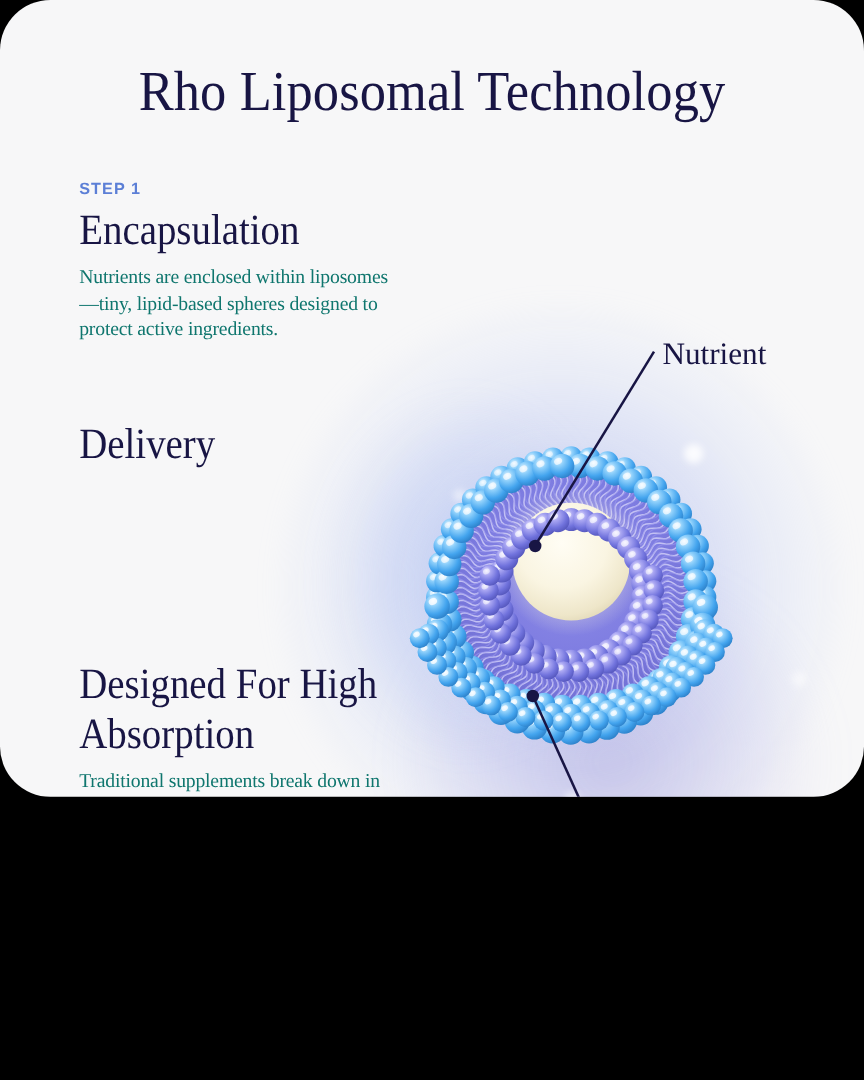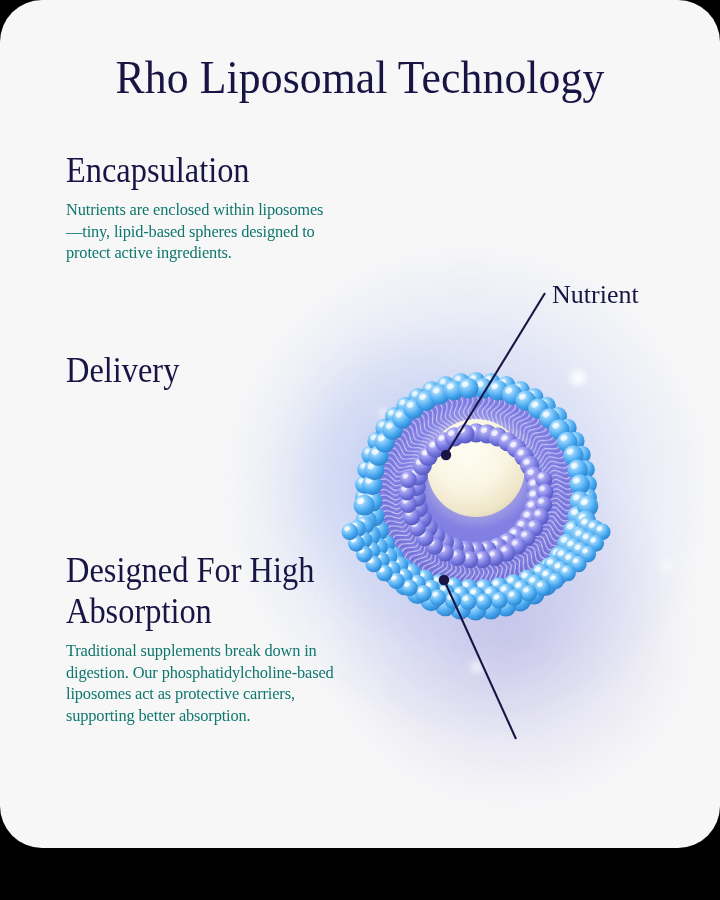--- a/index.html
+++ b/index.html
@@ -2,21 +2,21 @@
 <html><head>
 <meta charset="utf-8">
 <style>
   * { margin:0; padding:0; box-sizing:border-box; }
   html,body{
     width:720px; height:900px; background:#000;
     font-family:"Liberation Sans", sans-serif;
     overflow:hidden;
   }
   #card{
-    position:absolute; left:0; top:0; width:720px; height:848px;
+    position:absolute; left:0; top:0; width:720px; height:664px;
     background:#f7f7f8;
     border-radius:42px;
     overflow:hidden;
   }
   
   .glow{ position:absolute; border-radius:50%; pointer-events:none; }
   .glow-a{
     left:232px; top:255px; width:470px; height:470px;
     background:radial-gradient(circle at 50% 50%,
       rgba(150,165,235,0.55) 0%,
@@ -94,20 +94,21 @@
   <div class="spark" style="left:570px;top:370px;width:16px;height:16px;"></div>
   <div class="spark" style="left:378px;top:408px;width:10px;height:10px;opacity:.7"></div>
   <div class="spark" style="left:660px;top:560px;width:12px;height:12px;opacity:.6"></div>
   <div class="spark" style="left:470px;top:660px;width:14px;height:14px;opacity:.65"></div>
 
   <div id="title">Rho Liposomal Technology</div>
 
   <div class="steps">
 
     <div class="step" id="step1">
+      <div class="step-kicker">STEP 1</div>
       <div class="step-head">Encapsulation</div>
       <div class="step-body">Nutrients are enclosed within liposomes—tiny, lipid-based spheres designed to protect active ingredients.</div>
     </div>
 
     <div class="step" id="step2">
       <div class="step-head">Delivery</div>
     </div>
 
     <div class="step" id="step3">
       <div class="step-head">Designed For High Absorption</div>

